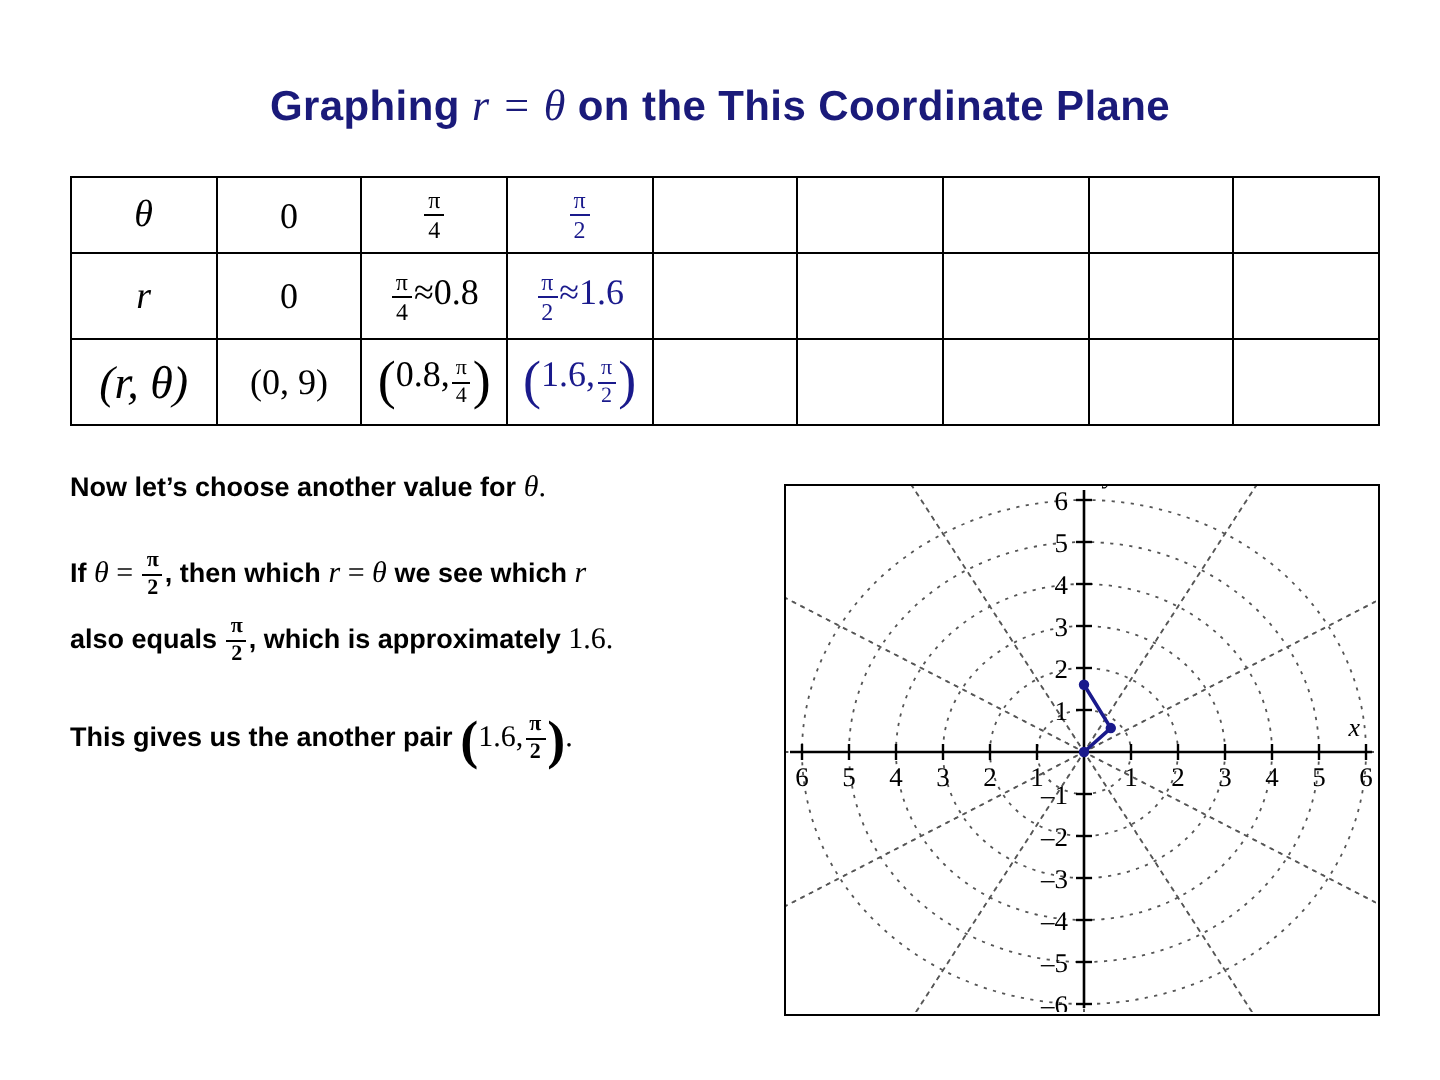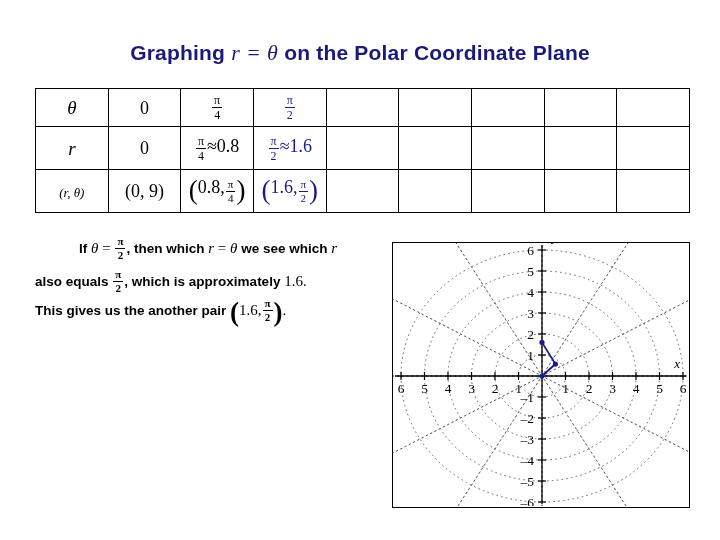--- a/index.html
+++ b/index.html
@@ -95,22 +95,22 @@
     position:absolute;
     left:35px; top:236px;
     width:350px;
     color:#000;
     font-size:13.5px;
     font-weight:bold;
     font-family:"Liberation Sans", sans-serif;
   }
   #body-text .line { white-space:nowrap; }
   #body-text .l1 { margin-bottom:22px; }
-  #body-text .l2 { margin-bottom:8px;margin-left:44px; }
-  #body-text .l3 { margin-bottom:4px; }
+  #body-text .l2 { margin-bottom:8px; }
+  #body-text .l3 { margin-bottom:24px; }
   #body-text .mi, #body-text .mn {
     font-weight:normal;
     font-size:15px;
   }
   #body-text .frac .num, #body-text .frac .den { font-size:11px; }
 
   
   #polar-plot {
     position:absolute;
     left:392px; top:242px;
@@ -121,21 +121,21 @@
   #polar-plot svg { display:block; }
 </style>
 </head>
 <body>
 
 <div id="title">
   <span>Graphing</span>
   <span class="mvar">r</span>
   <span class="mvar">=</span>
   <span class="mvar">θ</span>
-  <span>on the Polar Coordinate Plane</span>
+  <span>on the This Coordinate Plane</span>
 </div>
 
 <table id="data-table">
   <tbody>
       <tr class="r1">
     <td>
       <span class="mi" style="font-size:19px">θ</span>
     </td>
     <td>
       <span class="mn">0</span>
@@ -178,21 +178,21 @@
       </span><span class="mn">≈</span><span class="mn">1.6</span>
     </td>
     <td></td>
     <td></td>
     <td></td>
     <td></td>
     <td></td>
   </tr>
   <tr class="r3">
     <td>
-      <span class="mi" style="font-size:13px">(r, θ)</span>
+      <span class="mi" style="font-size:23px">(r, θ)</span>
     </td>
     <td>
       <span class="mn">(0, 9)</span>
     </td>
     <td>
       <span class="bigparen">(</span><span class="mn">0.8</span><span class="mn">,</span><span class="frac sm">
         <span class="num">π</span>
         <span class="den">4</span>
       </span><span class="bigparen">)</span>
     </td>
@@ -205,20 +205,24 @@
     <td></td>
     <td></td>
     <td></td>
     <td></td>
     <td></td>
   </tr>
 </tbody>
   </table>
 
 <div id="body-text">
+  <div class="line l1">
+    <span>Now let’s choose another value for</span>
+    <span class="mi">θ</span><span class="mn">.</span>
+  </div>
   <div class="line l2">
     <span>If</span>
     <span class="mi">θ</span>
     <span class="mn">=</span>
     <span class="frac"><span class="num">π</span><span class="den">2</span></span><span>, then which</span>
     <span class="mi">r</span>
     <span class="mn">=</span>
     <span class="mi">θ</span>
     <span>we see which</span>
     <span class="mi">r</span>

